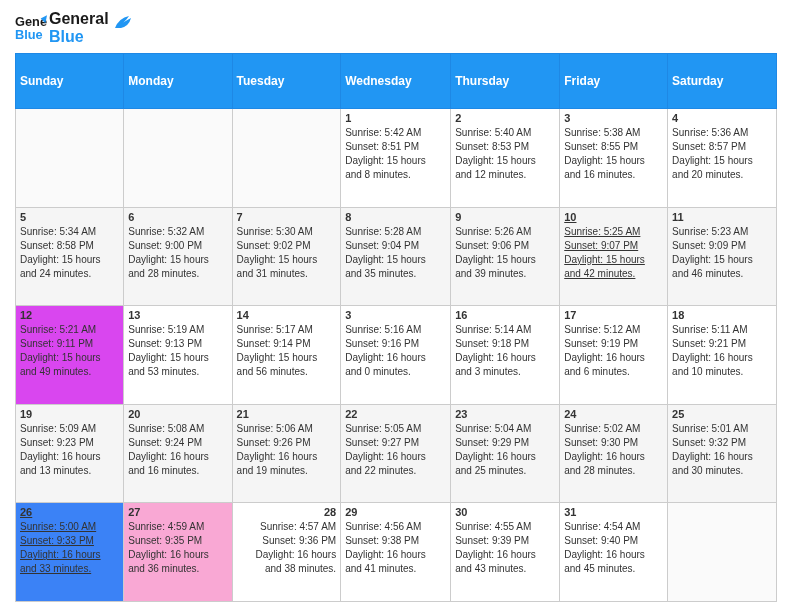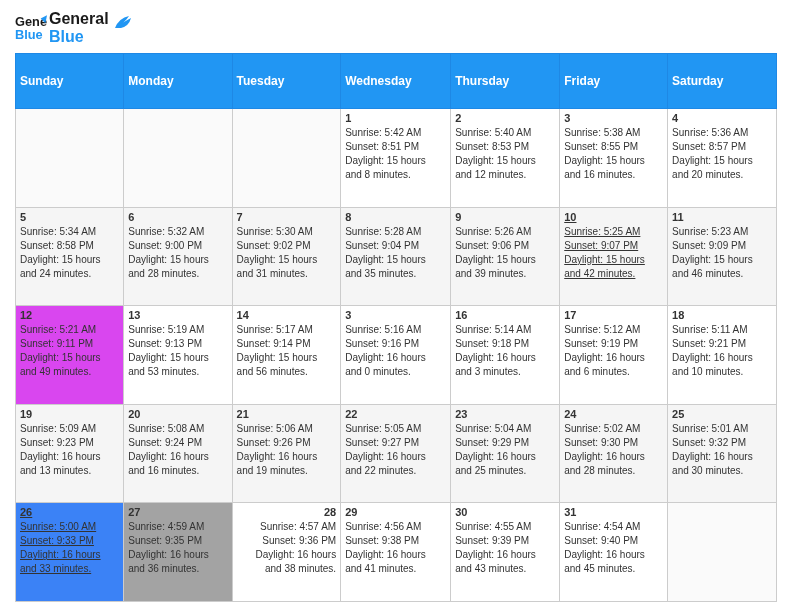--- a/index.html
+++ b/index.html
@@ -236,21 +236,21 @@
           <td style="background: rgb(245, 245, 245);">
             <div class="day-number">25</div>
             <div class="day-info">Sunrise: 5:01 AM<br>Sunset: 9:32 PM<br>Daylight: 16 hours<br>and 30 minutes.</div>
           </td>
         </tr>
         <tr>
           <td style="background: #3b82f6; text-decoration: underline;">
             <div class="day-number">26</div>
             <div class="day-info">Sunrise: 5:00 AM<br>Sunset: 9:33 PM<br>Daylight: 16 hours<br>and 33 minutes.</div>
           </td>
-          <td style="background: #a3a3a3;">
+          <td style="background: #f9a8d4;">
             <div class="day-number">27</div>
             <div class="day-info">Sunrise: 4:59 AM<br>Sunset: 9:35 PM<br>Daylight: 16 hours<br>and 36 minutes.</div>
           </td>
           <td style="background: rgb(255, 255, 255); text-align: right;">
             <div class="day-number">28</div>
             <div class="day-info">Sunrise: 4:57 AM<br>Sunset: 9:36 PM<br>Daylight: 16 hours<br>and 38 minutes.</div>
           </td>
           <td style="background: rgb(255, 255, 255);">
             <div class="day-number">29</div>
             <div class="day-info">Sunrise: 4:56 AM<br>Sunset: 9:38 PM<br>Daylight: 16 hours<br>and 41 minutes.</div>

